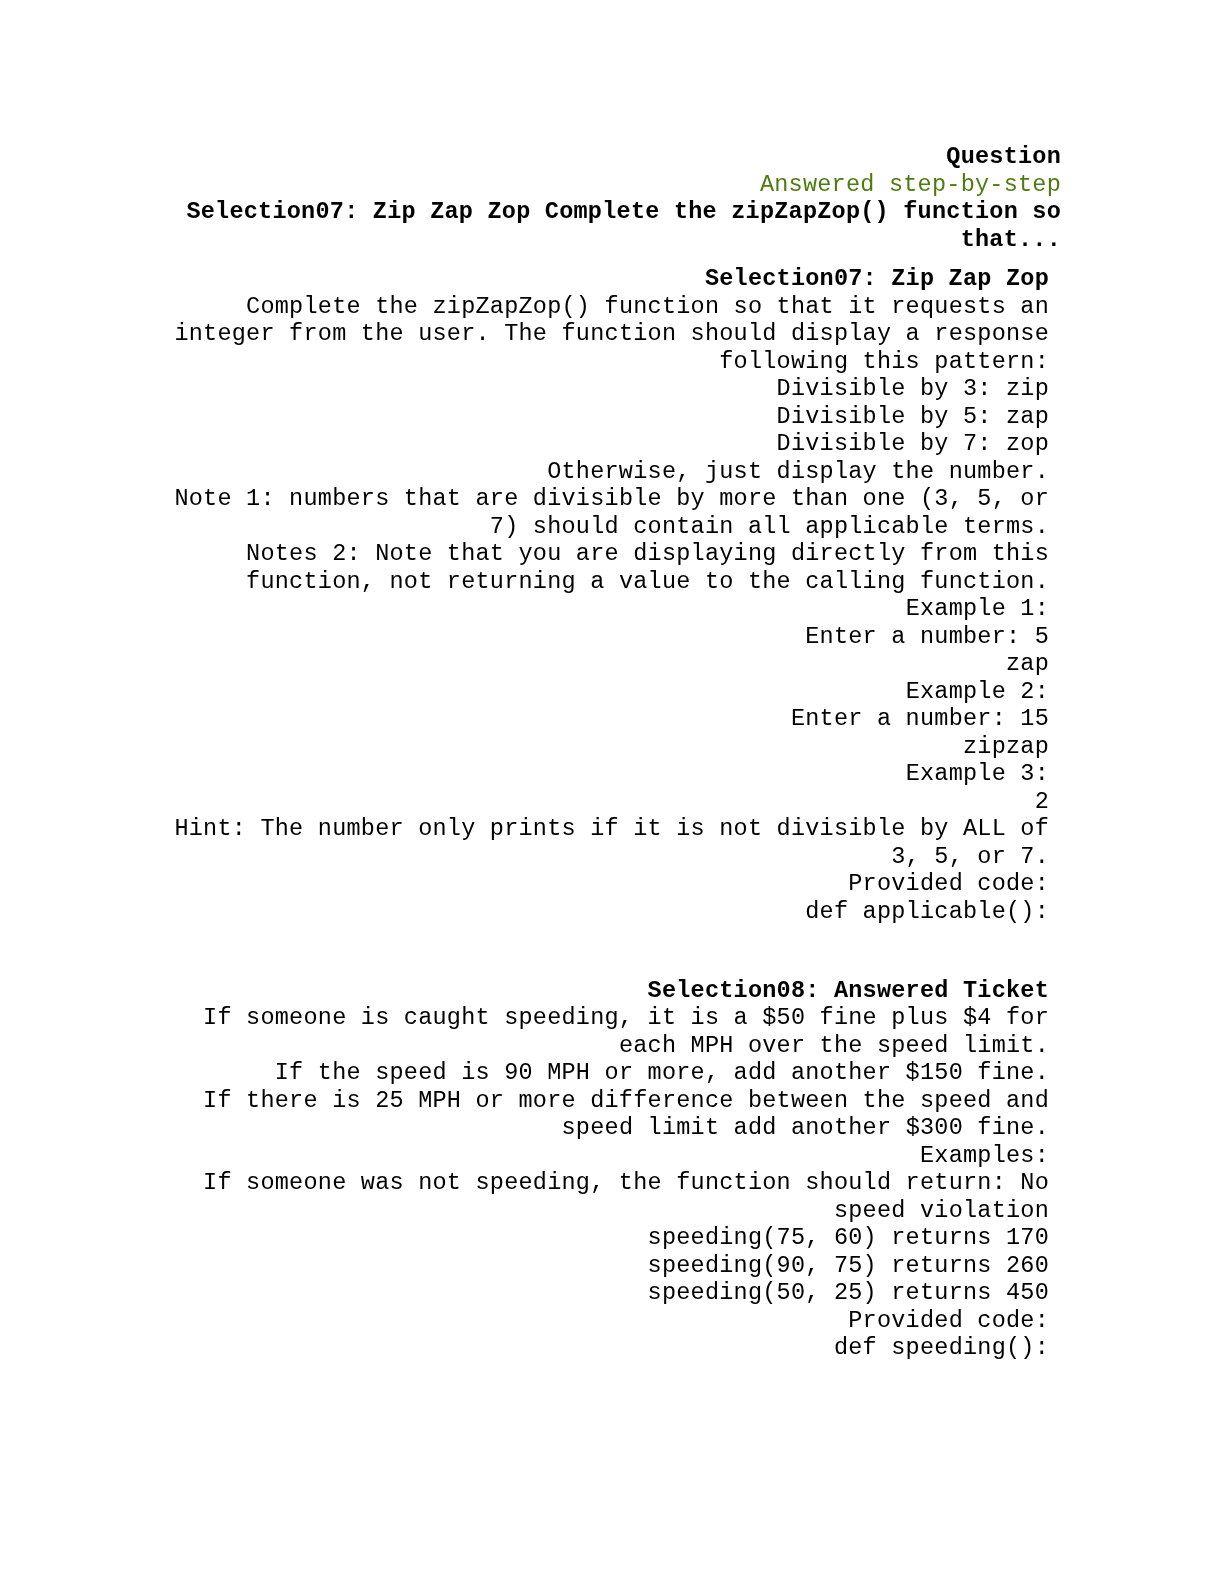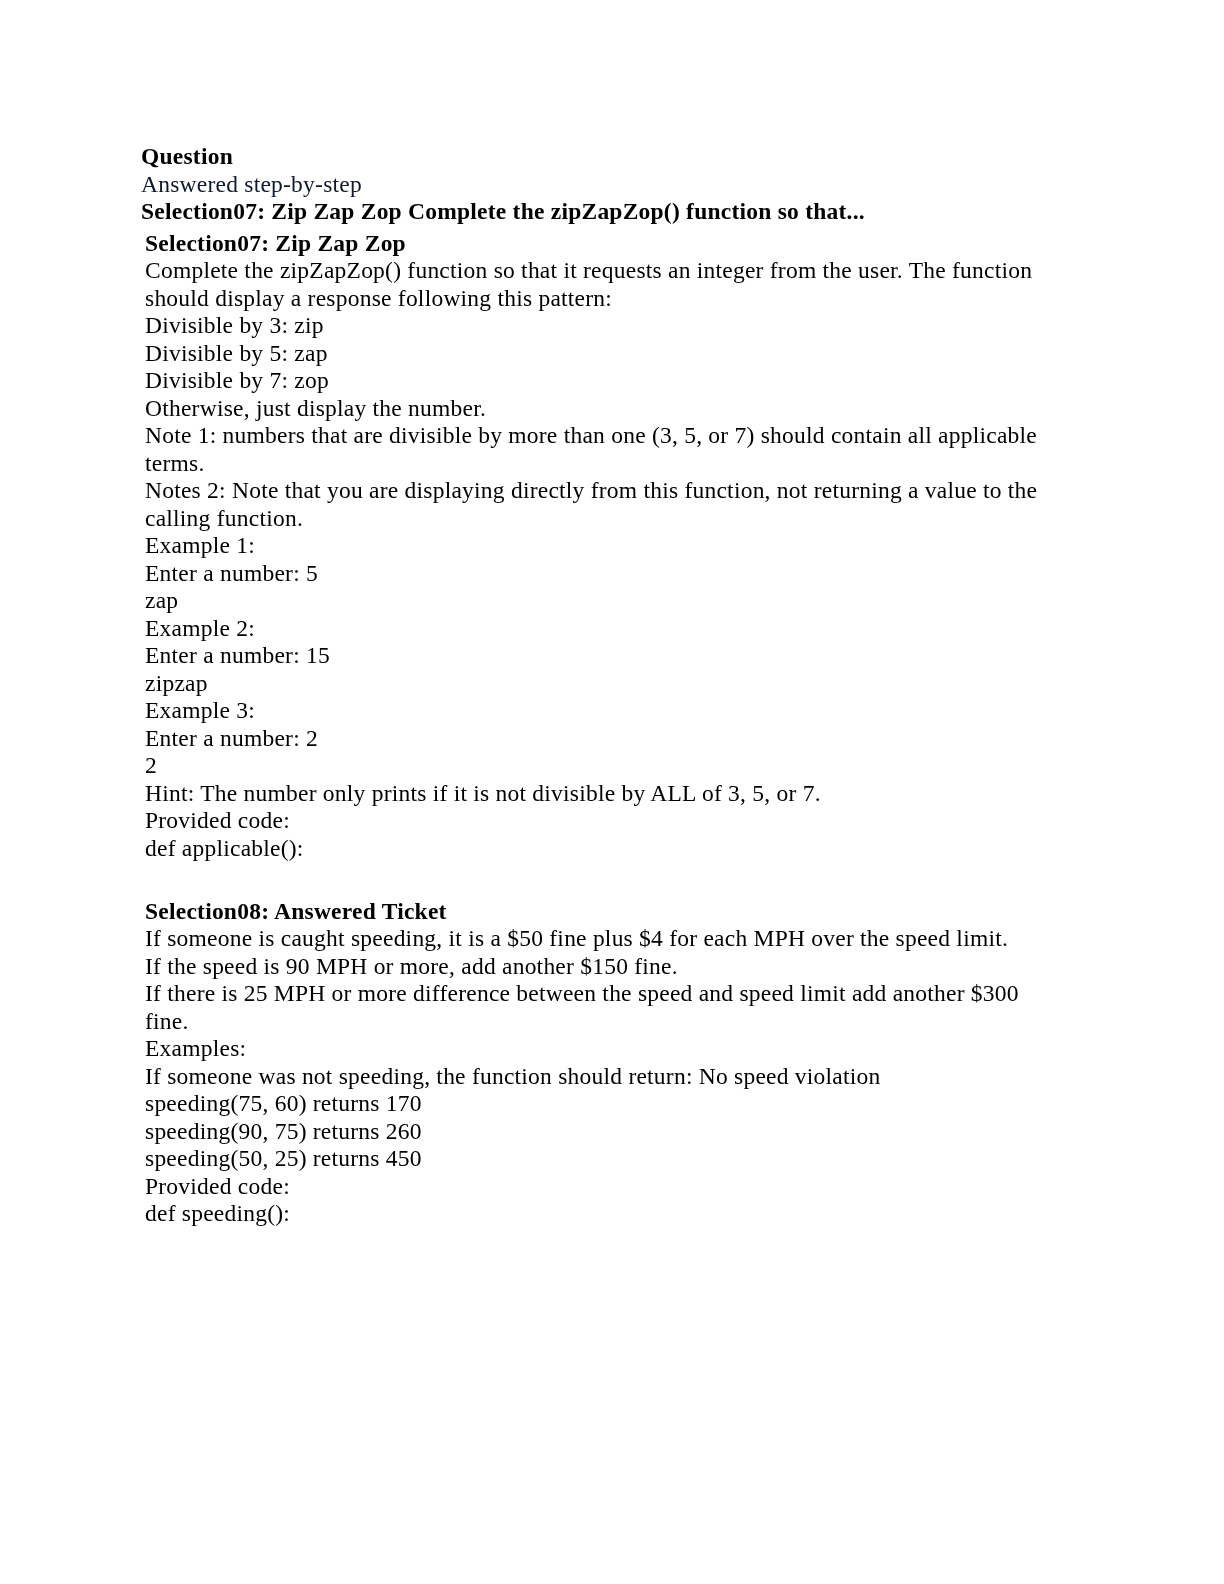--- a/index.html
+++ b/index.html
@@ -23,37 +23,38 @@
     position: absolute;
     left: 141px;
     top: 143px;
     width: 920px;
   }
   .line {
     font-size: 23.5px;
     line-height: 27.5px;
     color: #000000;
     white-space: pre-wrap;
-    text-align: left;
+    text-align: right;
     letter-spacing: 0.01em;
+    font-family: Liberation Mono, monospace;
   }
   .line.bold {
     font-weight: bold;
   }
   .line.green {
-    color: #0f172a;
+    color: #4d7c0f;
   }
   .line.wrap {
     
   }
   .spacer {
     height: 27.5px;
   }
   .section {
-    margin: 4px;
+    margin: 12px;
     padding: 0;
   }
 </style>
 </head>
 <body>
 
 <div class="page">
   <div class="doc-body">
 
     <div class="line bold">Question</div>
@@ -71,21 +72,20 @@
       <div class="line">Otherwise, just display the number.</div>
       <div class="line wrap">Note 1: numbers that are divisible by more than one (3, 5, or 7) should contain all applicable terms.</div>
       <div class="line wrap">Notes 2: Note that you are displaying directly from this function, not returning a value to the calling function.</div>
       <div class="line">Example 1:</div>
       <div class="line">Enter a number: 5</div>
       <div class="line">zap</div>
       <div class="line">Example 2:</div>
       <div class="line">Enter a number: 15</div>
       <div class="line">zipzap</div>
       <div class="line">Example 3:</div>
-      <div class="line">Enter a number: 2</div>
       <div class="line">2</div>
       <div class="line">Hint: The number only prints if it is not divisible by ALL of 3, 5, or 7.</div>
       <div class="line">Provided code:</div>
       <div class="line">def applicable():</div>
     </div>
 
     <div class="spacer"></div>
 
     <div class="section">
       <div class="line bold">Selection08: Answered Ticket</div>

